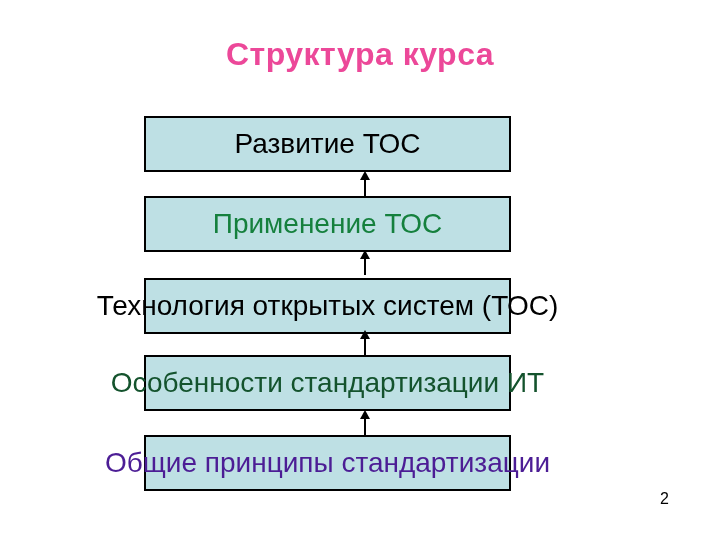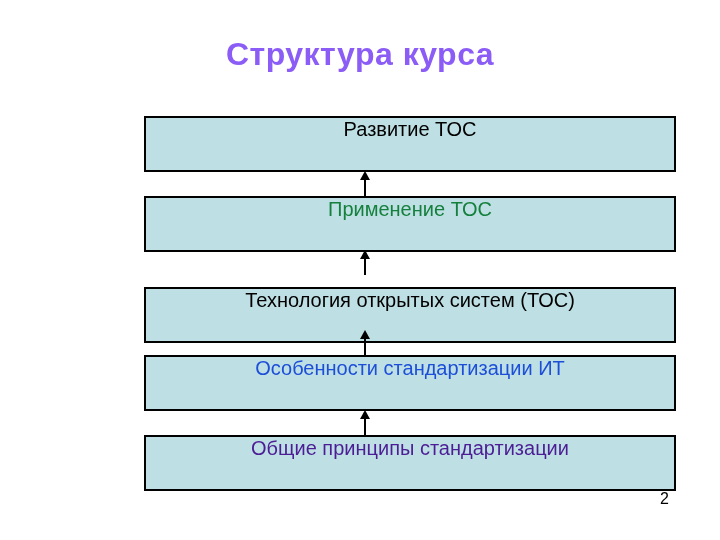--- a/index.html
+++ b/index.html
@@ -14,41 +14,41 @@
     }
     .slide-title {
       position: absolute;
       top: 36px;
       left: 0;
       width: 720px;
       text-align: center;
       font-size: 32px;
       font-weight: bold;
       letter-spacing: 0.5px;
-      color: #8b5cf6;
+      color: #ec4899;
     }
     .flow-box {
       position: absolute;
       left: 144px;
-      width: 532px;
+      width: 367px;
       height: 56px;
       box-sizing: border-box;
       border: 2px solid #000;
       background: #bee0e4;
       display: flex;
-      align-items: flex-start;
+      align-items: center;
       justify-content: center;
-      font-size: 20px;
+      font-size: 28px;
       color: #000;
       text-align: center;
       white-space: nowrap;
     }
     .b1 { top: 116px; }
     .b2 { top: 196px; }
-    .b3 { top: 287px; }
+    .b3 { top: 278px; }
     .b4 { top: 355px; }
     .b5 { top: 435px; }
     .arrow {
       position: absolute;
       left: 357px;
       width: 16px;
       height: 25px;
     }
     .a1 { top: 171px; }
     .a2 { top: 250px; }
@@ -94,21 +94,21 @@
   <span>Технология открытых систем (ТОС)</span>
 </div>
 
 <div class="arrow a3">
   <svg width="16" height="25" viewBox="0 0 16 25" xmlns="http://www.w3.org/2000/svg">
     <line x1="8" y1="7" x2="8" y2="25" stroke="#000" stroke-width="2"></line>
     <polygon points="8,0 3,9 13,9" fill="#000"></polygon>
   </svg>
 </div>
 
-<div class="flow-box b4" style="background: rgb(190, 224, 228); border-color: rgb(0, 0, 0); color: #1d4ed8;">
+<div class="flow-box b4" style="background: rgb(190, 224, 228); border-color: rgb(0, 0, 0); color: #14532d;">
   <span>Особенности стандартизации ИТ</span>
 </div>
 
 <div class="arrow a4">
   <svg width="16" height="25" viewBox="0 0 16 25" xmlns="http://www.w3.org/2000/svg">
     <line x1="8" y1="7" x2="8" y2="25" stroke="#000" stroke-width="2"></line>
     <polygon points="8,0 3,9 13,9" fill="#000"></polygon>
   </svg>
 </div>
 

